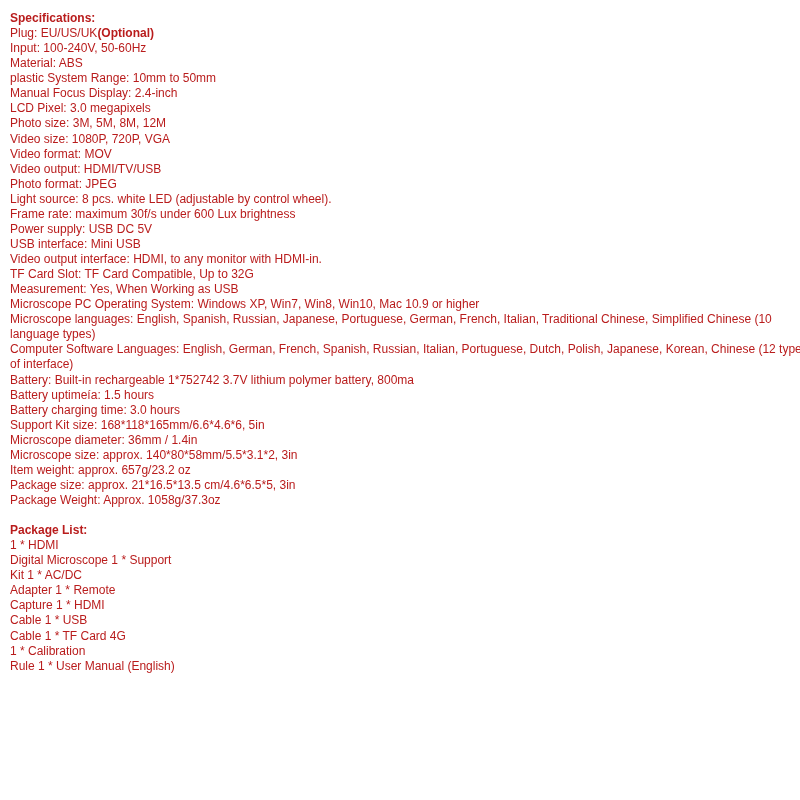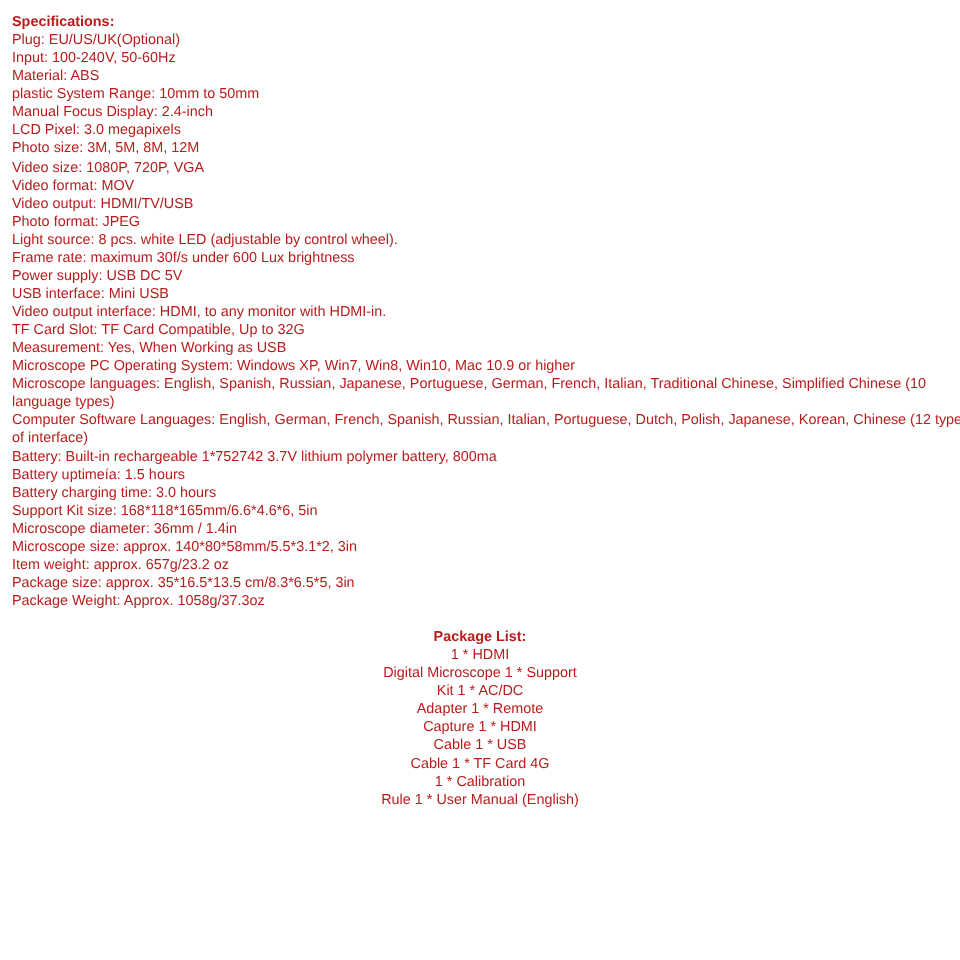--- a/index.html
+++ b/index.html
@@ -10,22 +10,22 @@
     padding: 11px 10px 0 10px;
     background: #ffffff;
     font-family: "Liberation Sans", "DejaVu Sans", sans-serif;
     font-size: 12px;
     line-height: 15.07px;
     color: #b91c1c;
     overflow: hidden;
   }
   .line { white-space: nowrap; }
   .heading { font-weight: bold; }
-  .line b, .line .bold-seg { font-weight: normal; text-align: right; }
-  .pkg-section { margin-top: 15px; text-align: center; }
+  .line b, .line .bold-seg { font-weight: bold; text-align: right; }
+  .pkg-section { margin-top: 15px; }
 </style>
 </head>
 <body>
 
 <div class="page">
 
   <section>
     <div class="line heading">Specifications:</div>
     <div>
         <div class="line"><span>Plug: EU/US/UK</span><span class="bold-seg">(Optional)</span></div>
@@ -51,21 +51,21 @@
         <div class="line">language types)</div>
         <div class="line">Computer Software Languages: English, German, French, Spanish, Russian, Italian, Portuguese, Dutch, Polish, Japanese, Korean, Chinese (12 types</div>
         <div class="line">of interface)</div>
         <div class="line">Battery: Built-in rechargeable 1*752742 3.7V lithium polymer battery, 800ma</div>
         <div class="line">Battery uptimeía: 1.5 hours</div>
         <div class="line">Battery charging time: 3.0 hours</div>
         <div class="line">Support Kit size: 168*118*165mm/6.6*4.6*6, 5in</div>
         <div class="line">Microscope diameter: 36mm / 1.4in</div>
         <div class="line">Microscope size: approx. 140*80*58mm/5.5*3.1*2, 3in</div>
         <div class="line">Item weight: approx. 657g/23.2 oz</div>
-        <div class="line">Package size: approx. 35*16.5*13.5 cm/8.3*6.5*5, 3in</div>
+        <div class="line">Package size: approx. 21*16.5*13.5 cm/4.6*6.5*5, 3in</div>
         <div class="line">Package Weight: Approx. 1058g/37.3oz</div>
       </div>
   </section>
 
   <section class="pkg-section">
     <div class="line heading">Package List:</div>
     <div>
         <div class="line">1 * HDMI</div>
         <div class="line">Digital Microscope 1 * Support</div>
         <div class="line">Kit 1 * AC/DC</div>

